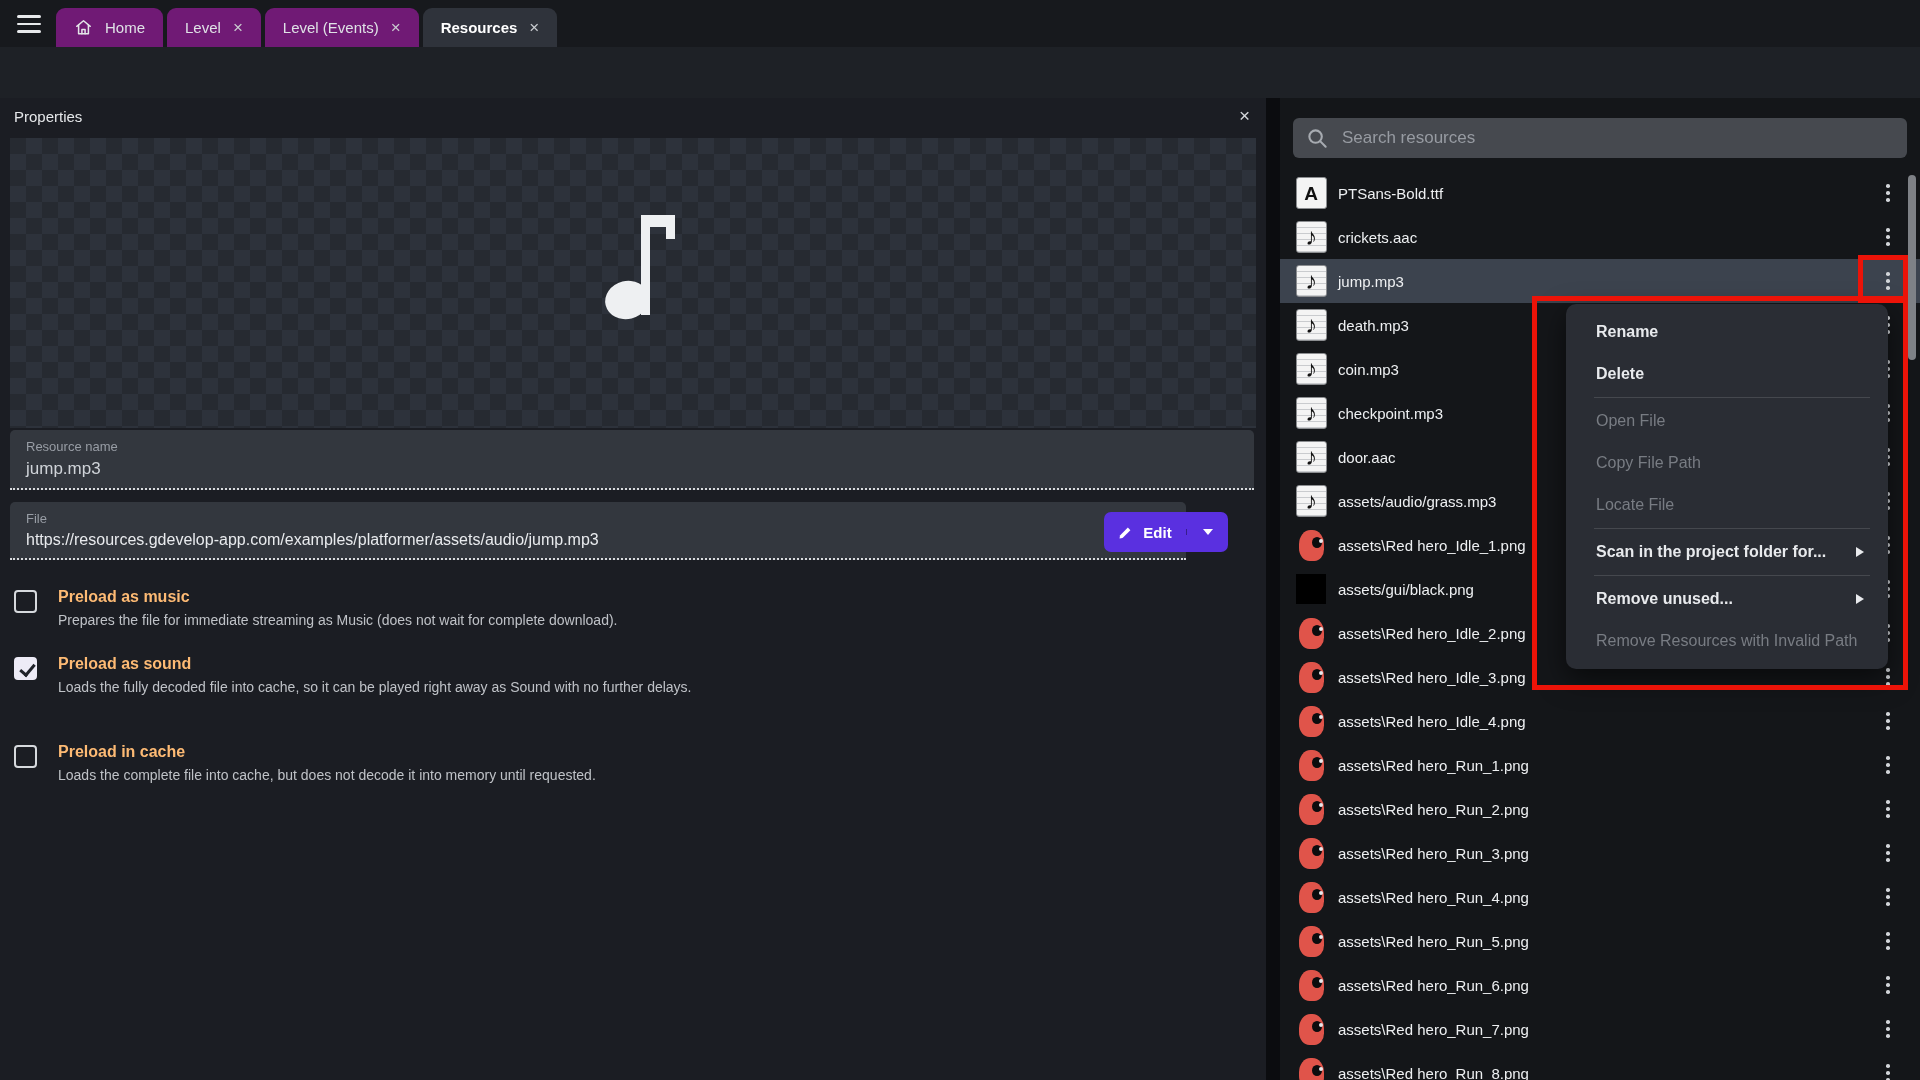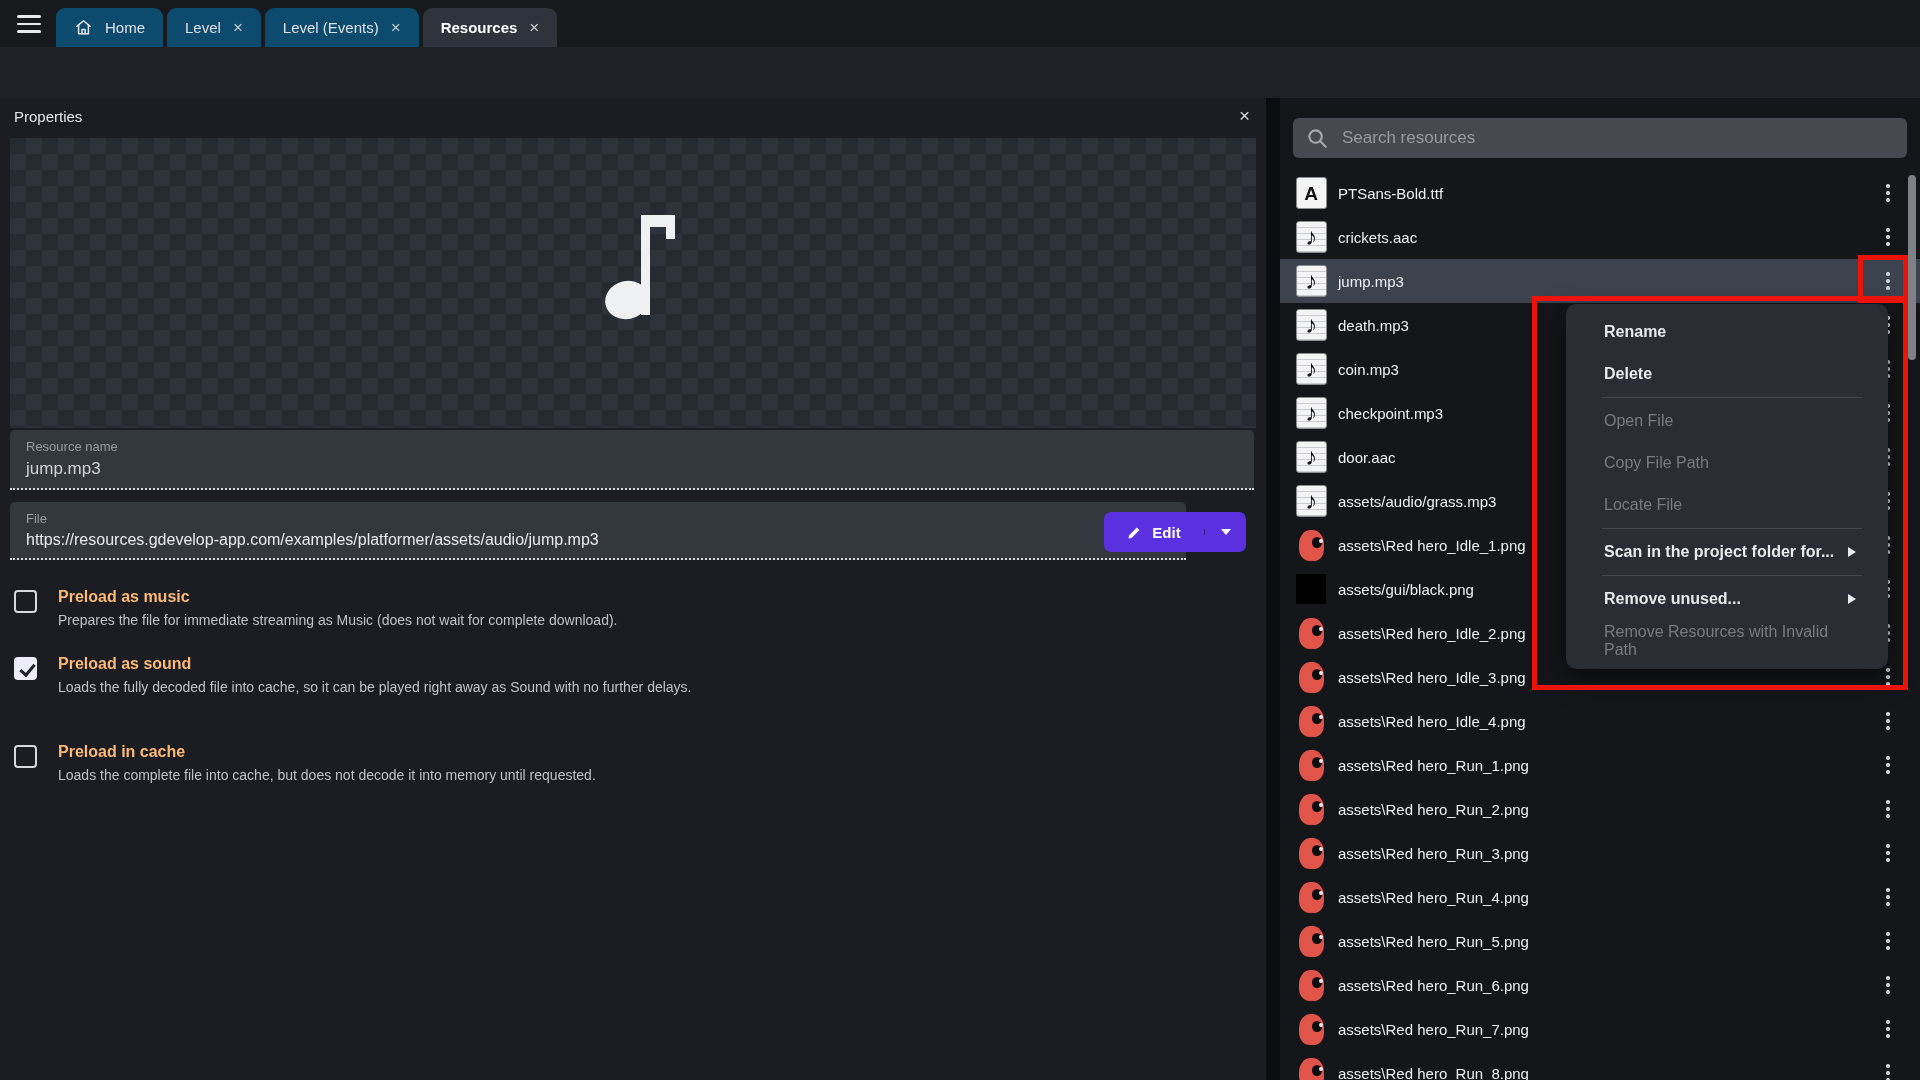--- a/index.html
+++ b/index.html
@@ -5,21 +5,21 @@
   * { margin:0; padding:0; box-sizing:border-box; }
   html,body { background:#0b0c0f; }
   body { font-family:"Liberation Sans", sans-serif; }
   .app { position:relative; width:1920px; height:1080px; background:#0b0c0f; overflow:hidden; }
 
   
   .tabbar { position:absolute; left:0; top:0; width:1920px; height:47px; background:#17191d; display:flex; align-items:flex-end; }
   .hamburger { position:absolute; left:10px; top:9px; width:38px; height:30px; display:flex; flex-direction:column; justify-content:center; gap:5px; padding:0 7px; cursor:pointer; }
   .hamburger i { display:block; height:2.6px; background:#e8eaec; border-radius:2px; }
   .tab-strip { display:flex; gap:4px; margin-left:56px; align-items:flex-end; }
-  .tab { height:39px; display:flex; align-items:center; gap:12px; padding:0 18px; background:#0c4a6e; border-radius:9px 9px 0 0; color:#dfe2e6; font-size:15px; cursor:pointer; white-space:nowrap; }
+  .tab { height:39px; display:flex; align-items:center; gap:12px; padding:0 18px; background:#701a75; border-radius:9px 9px 0 0; color:#dfe2e6; font-size:15px; cursor:pointer; white-space:nowrap; }
   .tab.active { background:#2f333b; color:#fff; font-weight:bold; }
   .tab-close { font-size:17px; color:#c9ccd0; line-height:1; cursor:pointer; font-weight:normal; }
   .tab-home-icon { display:flex; align-items:center; }
 
   
   .toolbar { position:absolute; left:0; top:47px; width:1920px; height:51px; background:#1e2126; }
   .tb-icon { position:absolute; cursor:pointer; display:flex; align-items:center; justify-content:center; }
   .preview-split { position:absolute; left:805px; top:54px; height:42px; display:flex; border:1px solid #575b63; border-radius:9px; color:#f2f3f5; }
   .preview-main { display:flex; align-items:center; gap:11px; padding:0 20px; font-size:15px; font-weight:bold; cursor:pointer; }
   .preview-arrow { width:44px; display:flex; align-items:center; justify-content:center; border-left:1px solid #575b63; cursor:pointer; }
@@ -45,21 +45,21 @@
   .music-note .flag { position:absolute; left:36px; top:12px; width:34px; height:12px; background:#eef0f2; }
   .music-note .hook { position:absolute; left:61px; top:12px; width:9px; height:24px; background:#eef0f2; }
 
   .field { position:absolute; background:#33373e; border-radius:5px 5px 0 0; border-bottom:2px dotted #d9dbde; padding:9px 16px; cursor:text; }
   .field-label { font-size:13px; color:#989da5; }
   .field-value { font-size:17px; color:#cfd3d8; margin-top:5px; }
   .field-name { left:10px; top:332px; width:1244px; height:60px; }
   .field-file { left:10px; top:404px; width:1176px; height:58px; }
   .field-file .field-value { color:#e9ebee; font-size:16px; }
 
-  .edit-split { position:absolute; left:1104px; top:414px; height:40px; width:142px; display:flex; background:#5a30e0; border-radius:7px; overflow:hidden; color:#fff;align-items:center; }
+  .edit-split { position:absolute; left:1104px; top:414px; height:40px; width:124px; display:flex; background:#5a30e0; border-radius:7px; overflow:hidden; color:#fff;align-items:center; }
   .edit-main { flex:1; display:flex; align-items:center; justify-content:center; gap:9px; font-size:15px; font-weight:bold; cursor:pointer; }
   .edit-arrow { width:42px; display:flex; align-items:center; justify-content:center; border-left:1px solid rgba(0,0,0,.38); cursor:pointer; }
   .edit-arrow .caret-down { border-top-color:#fff; border-left-width:5px; border-right-width:5px; border-top-width:6px; }
 
   .check-row { position:absolute; left:14px; width:1200px; }
   .checkbox { position:absolute; left:0; top:2px; width:23px; height:23px; border:2.5px solid #d6d9dd; border-radius:4px; cursor:pointer; background:transparent; }
   .checkbox.checked { background:#edebf6; border-color:#edebf6; }
   .checkbox.checked::after { content:''; position:absolute; left:6.5px; top:1.5px; width:6px; height:12px; border-right:3px solid #20232a; border-bottom:3px solid #20232a; transform:rotate(40deg); }
   .check-title { margin-left:44px; font-size:16px; font-weight:bold; color:#fdba74; }
   .check-desc { margin-left:44px; margin-top:6px; font-size:14px; color:#bfc2c7; }
@@ -80,21 +80,21 @@
   .icon-black { width:30px; height:30px; background:#000; }
   .icon-hero { position:relative; width:25px; height:31px; background:#e0544a; border-radius:46% 46% 38% 42%; }
   .icon-hero::before { content:''; position:absolute; right:2px; top:7px; width:10px; height:11px; background:#0c0c0e; border-radius:50%; }
   .icon-hero::after { content:''; position:absolute; right:1px; top:9px; width:4px; height:4px; background:#e9e9ec; border-radius:50%; }
   .res-name { margin-left:10px; font-size:15px; color:#eef0f2; white-space:nowrap; }
   .row-dots { position:absolute; right:22px; top:11px; width:20px; height:22px; display:flex; flex-direction:column; align-items:center; justify-content:center; gap:3.5px; cursor:pointer; }
   .row-dots i { width:3.6px; height:3.6px; border-radius:50%; background:#d2d5d9; }
   .scroll-thumb { position:absolute; left:1908px; top:175px; width:8px; height:185px; background:#7e8186; border-radius:4px; cursor:pointer; z-index:30; }
 
   
-  .ctx-menu { position:absolute; left:1566px; top:304px; width:322px; background:#2a2d34; border-radius:10px; padding:7px 12px; z-index:10; box-shadow:0 10px 28px rgba(0,0,0,.55); }
+  .ctx-menu { position:absolute; left:1566px; top:304px; width:322px; background:#2a2d34; border-radius:10px; padding:7px 4px; z-index:10; box-shadow:0 10px 28px rgba(0,0,0,.55); }
   .ctx-item { position:relative; height:42px; display:flex; align-items:center; padding-left:26px; padding-right:18px; font-size:16px; font-weight:bold; color:#e8eaed; cursor:pointer; }
   .ctx-item.disabled { color:#787c83; cursor:default; font-weight:normal; }
   .ctx-divider { height:1px; background:#45484e; margin:2px 14px 2px 24px; }
   .submenu-arrow { position:absolute; right:20px; width:0; height:0; border-top:5.5px solid transparent; border-bottom:5.5px solid transparent; border-left:8px solid #e8eaed; }
 
   
   .red-box { position:absolute; border:5px solid #ec1308; z-index:20; pointer-events:none; }
   .red-box.small { left:1858px; top:255px; width:50px; height:48px; }
   .red-box.big { left:1532px; top:296px; width:376px; height:394px; }
 

